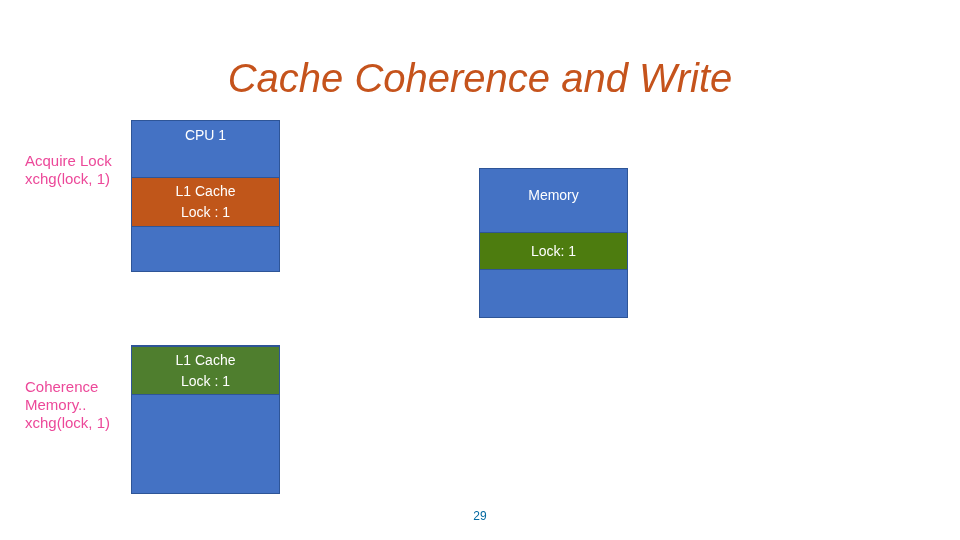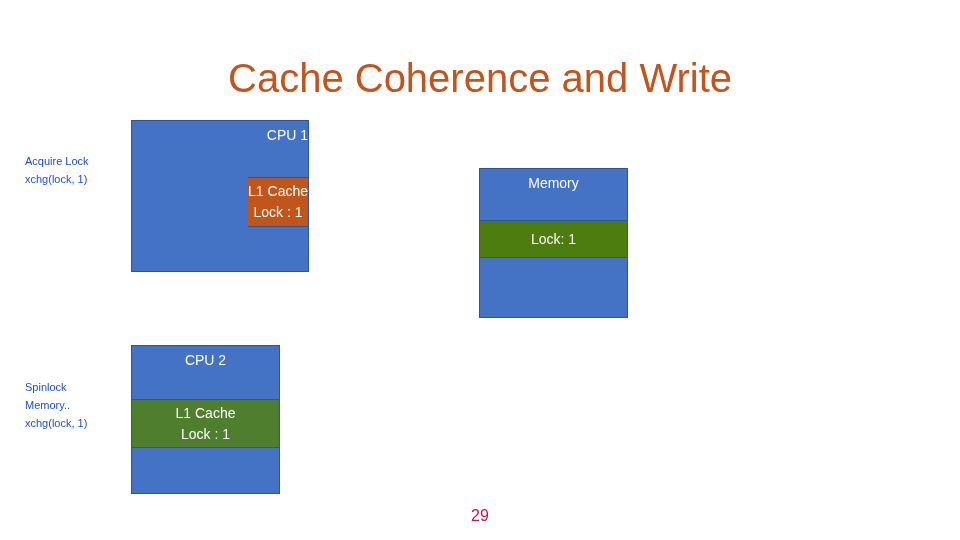--- a/index.html
+++ b/index.html
@@ -32,20 +32,21 @@
     top: 55px;
     width: 840px;
     text-align: center;
     color: #C5531C;
     font-family: "Liberation Sans", sans-serif;
     font-size: 40px;
     font-weight: 400;
     line-height: 46px;
     letter-spacing: 0px;
     white-space: nowrap;
+    font-style: italic;
   }
 
   
   .stack-block {
     position: absolute;
     box-sizing: border-box;
     border: 1px solid #2E5597;
     background: #4472C4;
     display: flex;
     flex-direction: column;
@@ -84,58 +85,58 @@
   .band.highlight-black {
     background: #4d7c0f;
     border-top: 1px solid #2E5597;
     border-bottom: 1px solid #2E5597;
   }
   .band .line2 {
     margin-top: 4px;
   }
 
   
-  #cpu1-block { left: 131px; top: 120px; width: 178px; height: 152px; align-items: flex-end; }
+  #cpu1-block { left: 131px; top: 120px; width: 149px; height: 152px; }
   #cpu1-block .header        { height: 56px; }
   #cpu1-block .highlight-orange { height: 50px; }
   #cpu1-block .plain         { flex: 1 1 auto; }
 
   #memory-block { left: 479px; top: 168px; width: 149px; height: 150px; }
-  #memory-block .header        { height: 51px; }
+  #memory-block .header        { height: 51px; margin-top: 12px; }
   #memory-block .highlight-black { height: 38px; }
   #memory-block .plain         { flex: 1 1 auto; }
 
   #cpu2-block { left: 131px; top: 345px; width: 149px; height: 149px; }
   #cpu2-block .header        { height: 53px; }
   #cpu2-block .highlight-green { height: 49px; }
   #cpu2-block .plain         { flex: 1 1 auto; }
 
   
   .side-note {
     position: absolute;
-    color: #1d4ed8;
+    color: #ec4899;
     font-family: "Liberation Sans", sans-serif;
-    font-size: 11px;
+    font-size: 15px;
     line-height: 18px;
     text-align: left;
     white-space: nowrap;
   }
   #cpu1-note { left: 25px; top: 152px; width: 110px; }
   #cpu2-note { left: 25px; top: 378px; width: 110px; }
 
   
   #page-number {
     position: absolute;
     left: 0;
     top: 509px;
     width: 960px;
     text-align: center;
-    color: #be185d;
+    color: #0369a1;
     font-family: "Liberation Sans", sans-serif;
-    font-size: 16px;
+    font-size: 12px;
     line-height: 14px;
   }
 </style>
 </head>
 <body>
 
 <div id="slide">
 
   <div id="slide-title">Cache Coherence and Write</div>
 
@@ -155,27 +156,26 @@
 
   <div id="memory-block" class="stack-block">
     <div class="band header">Memory</div>
     <div class="band highlight-black">
       <div>Lock: 1</div>
     </div>
     <div class="band plain"></div>
   </div>
 
   <div id="cpu2-note" class="side-note">
-    <div>Spinlock</div>
+    <div>Coherence</div>
     <div>Memory..</div>
     <div>xchg(lock, 1)</div>
   </div>
 
   <div id="cpu2-block" class="stack-block">
-    <div class="band header">CPU 2</div>
     <div class="band highlight-green">
       <div>L1 Cache</div>
       <div class="line2">Lock : 1</div>
     </div>
     <div class="band plain"></div>
   </div>
 
   <div id="page-number">29</div>
 
 </div>

